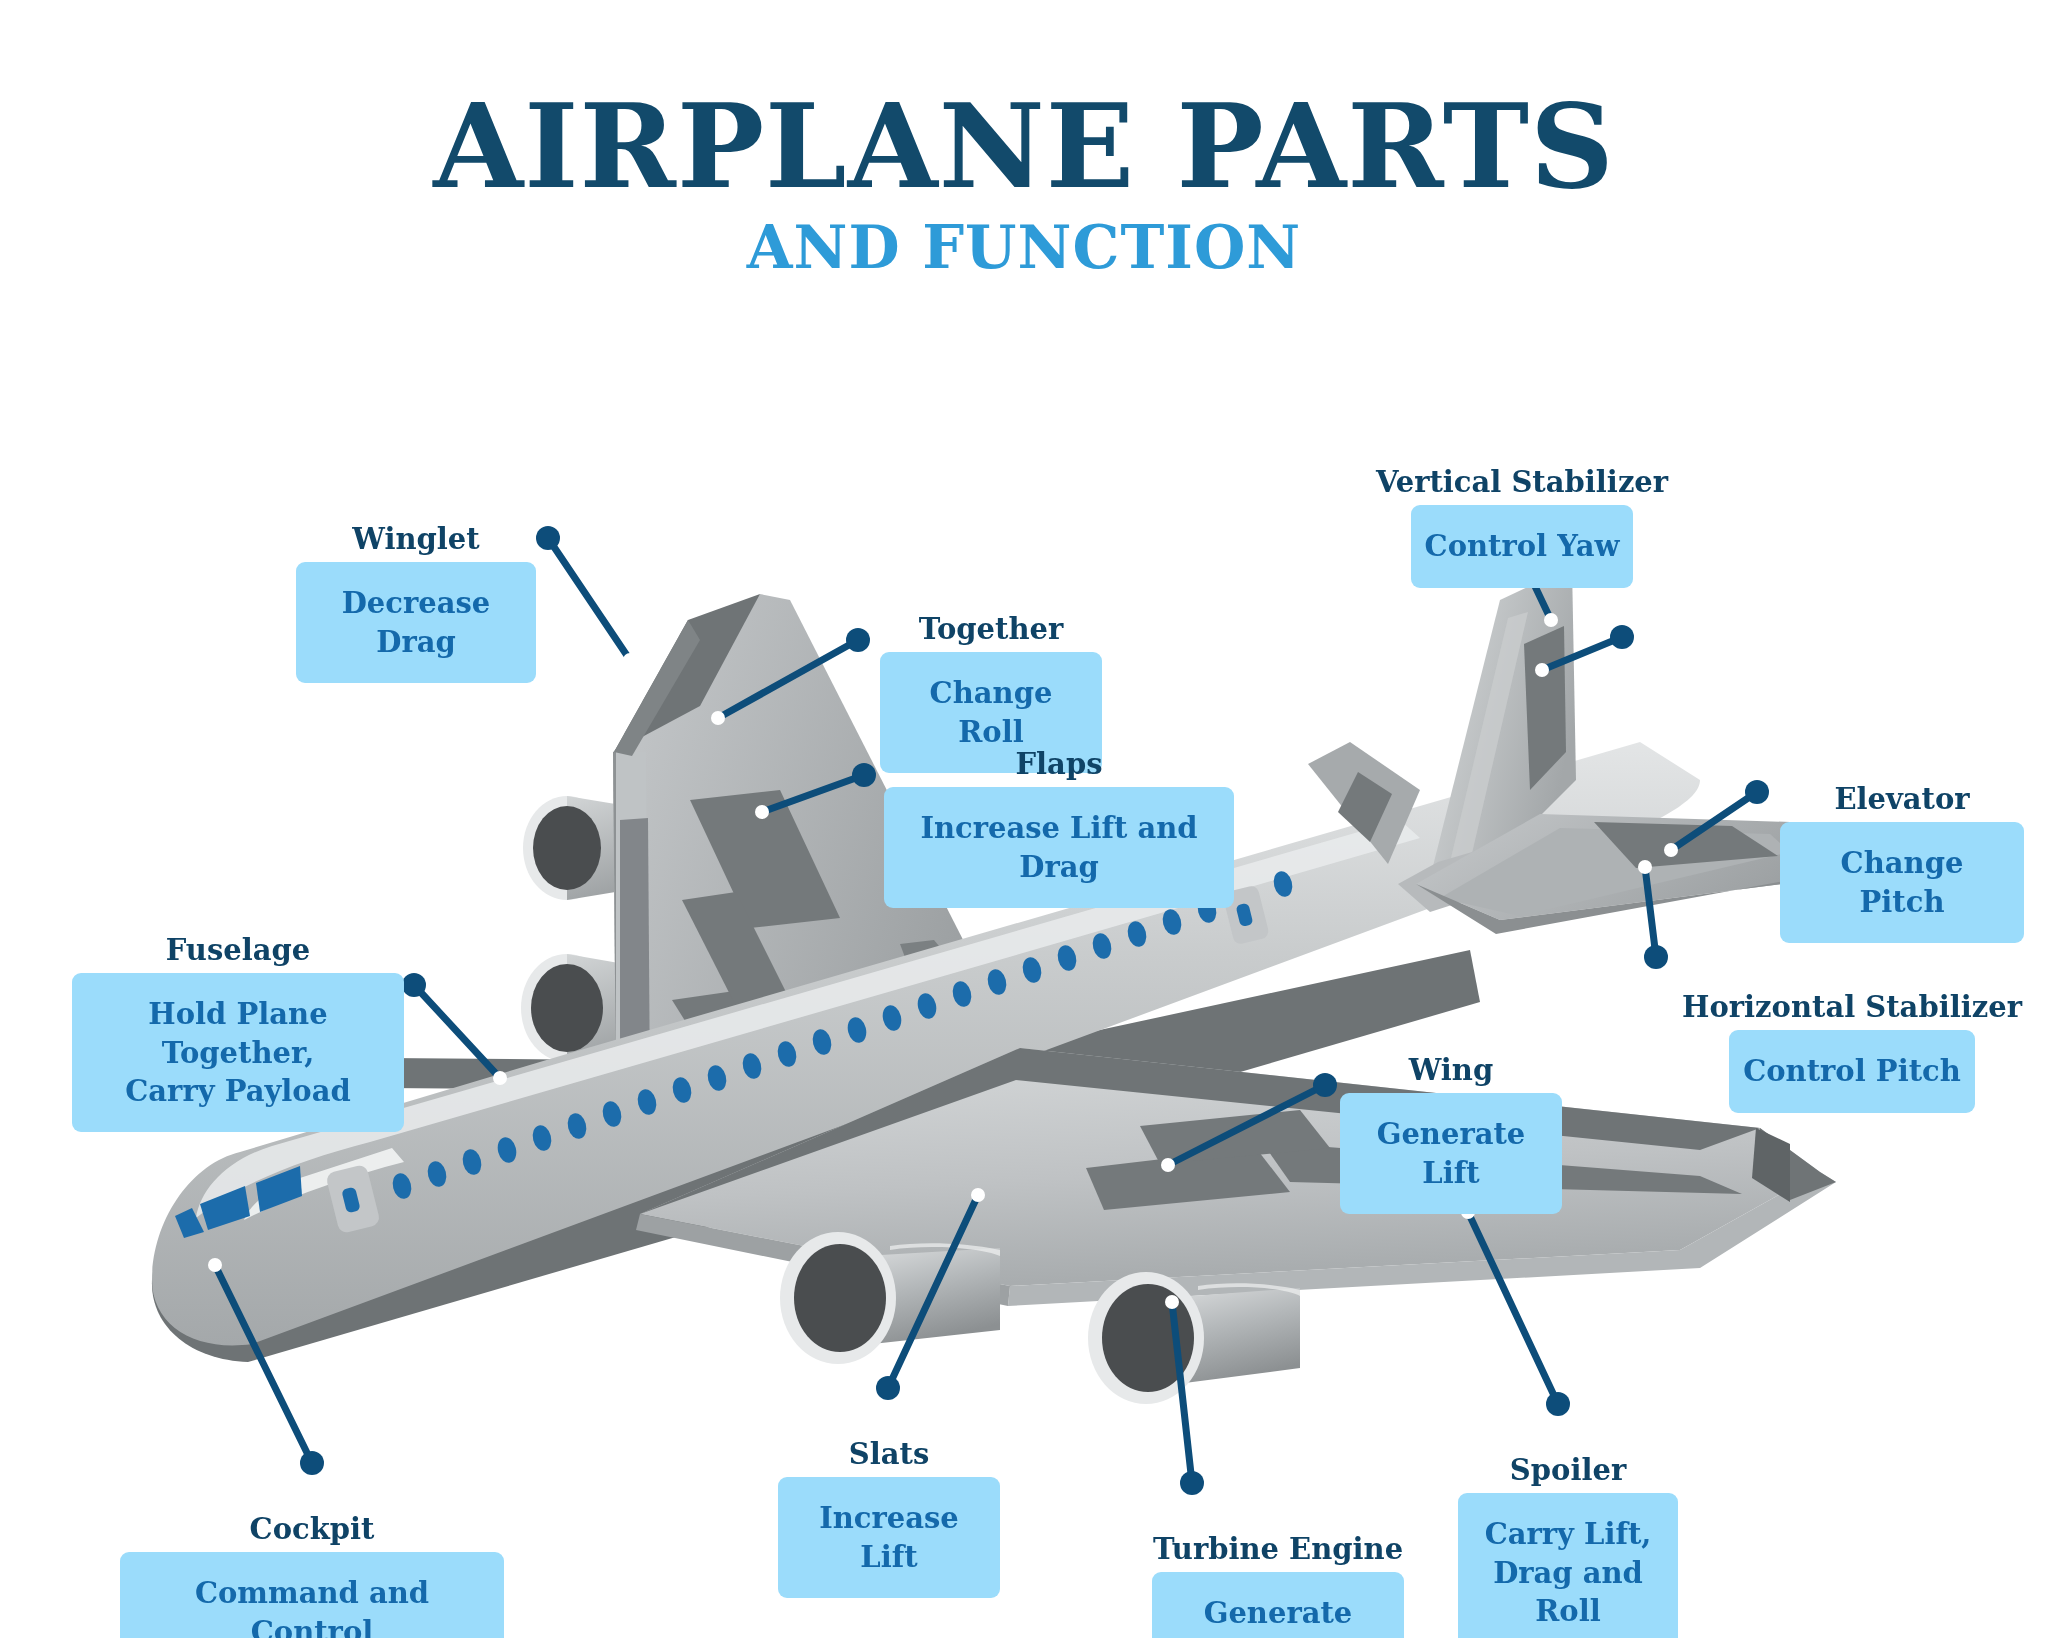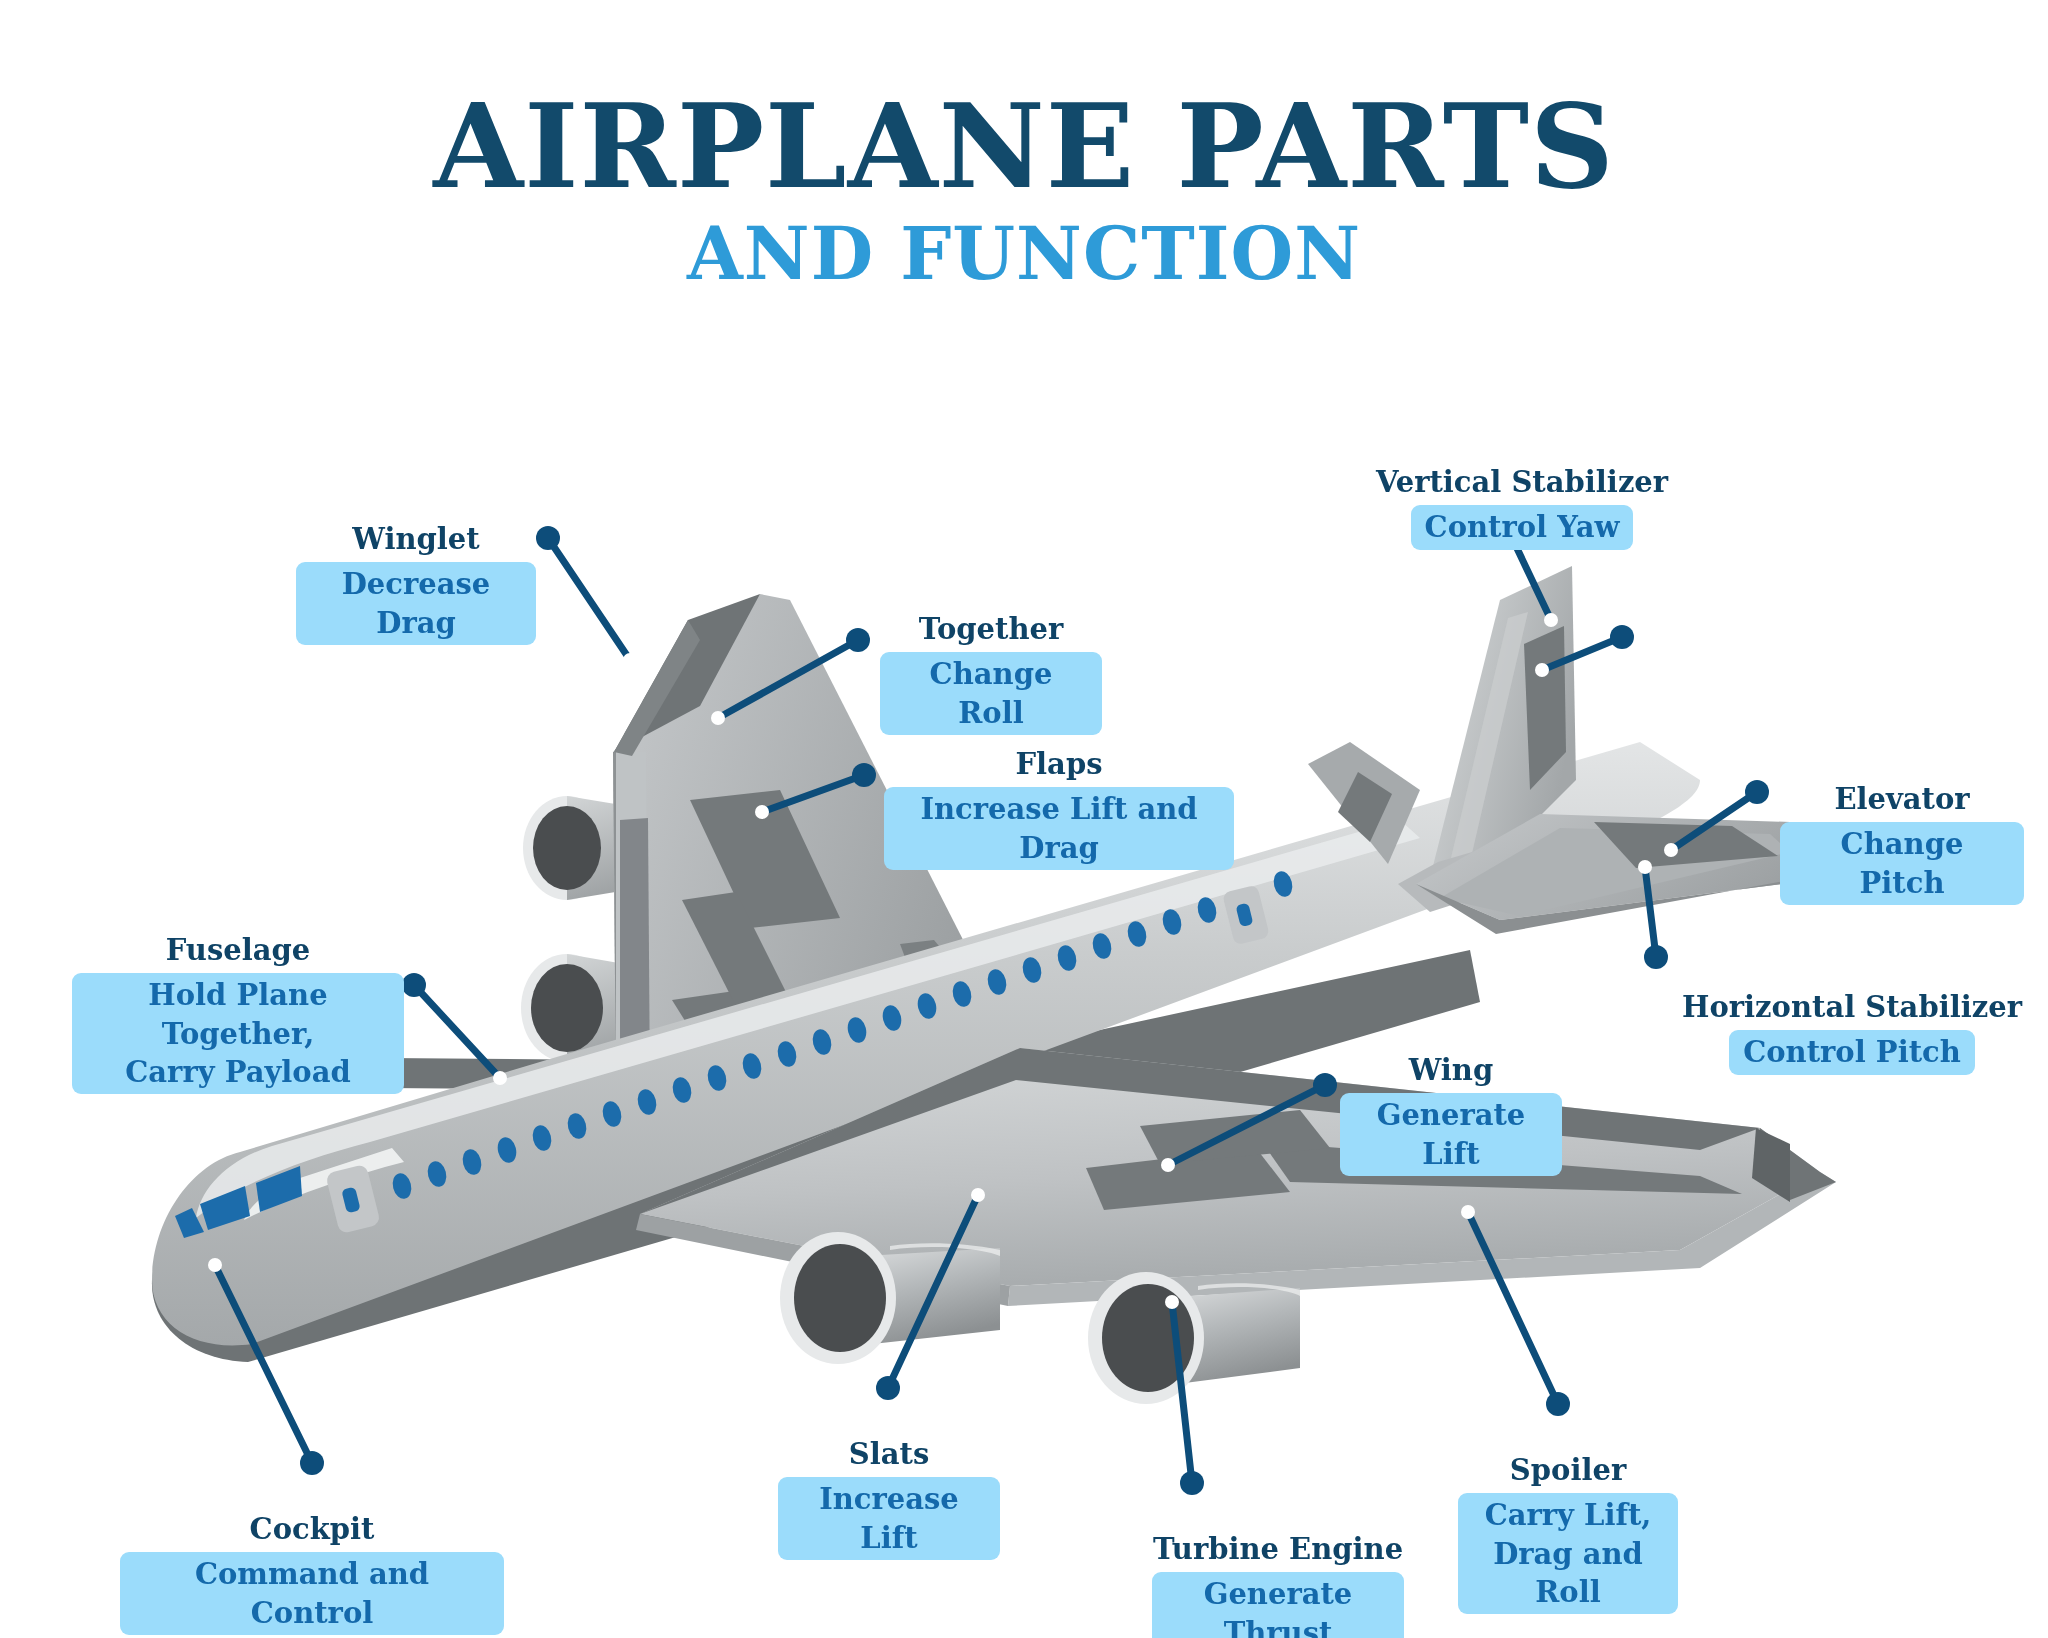--- a/index.html
+++ b/index.html
@@ -12,36 +12,36 @@
 
   
   .title-wrap{position:absolute;left:0;right:0;top:88px;text-align:center;}
   .title{
     font-family:"DejaVu Serif", serif;
     font-weight:700;font-size:116px;line-height:1.0;
     letter-spacing:1px;color:#124a6b;margin:0;
   }
   .subtitle{
     font-family:"DejaVu Serif", serif;
-    font-weight:700;font-size:72px;line-height:1.0;
+    font-weight:700;font-size:59px;line-height:1.0;
     letter-spacing:1px;color:#2e9bd8;margin:14px 0 0 0;
   }
 
   
   .callout{position:absolute;margin-top:41px;}
   .callout .cap{
     font-family:"DejaVu Serif", serif;
     font-weight:700;color:#0f4366;font-size:29px;line-height:1.15;
     white-space:nowrap;margin-bottom:6px;
   }
   .callout .val{
     display:inline-block;
     font-family:"DejaVu Serif", serif;
     font-weight:700;color:#1469ab;font-size:29px;line-height:1.32;
-    background:#9bdcfb;border-radius:9px;padding:3px 14px;
+    background:#9bdcfb;border-radius:9px;padding:22px 14px;
     white-space:pre-line;
   }
   .callout.c-center{text-align:center;}
   .callout.c-center .cap{text-align:center;}
 
   
   #art{position:absolute;left:0;top:0;width:2048px;height:1638px;}
 </style>
 </head>
 <body>

